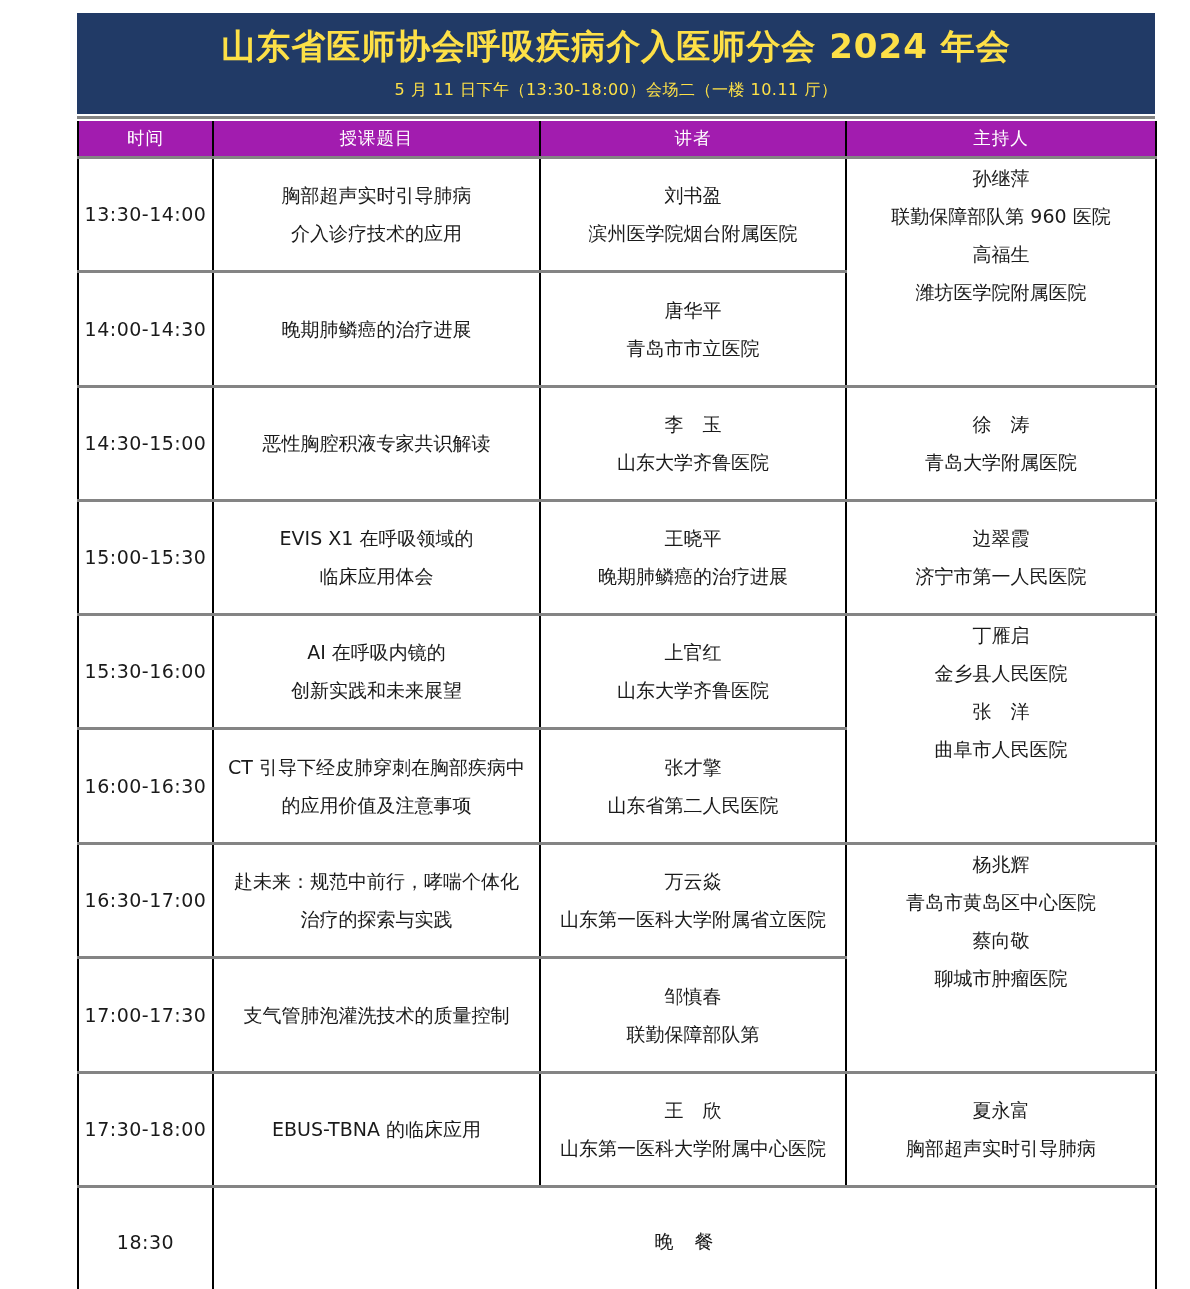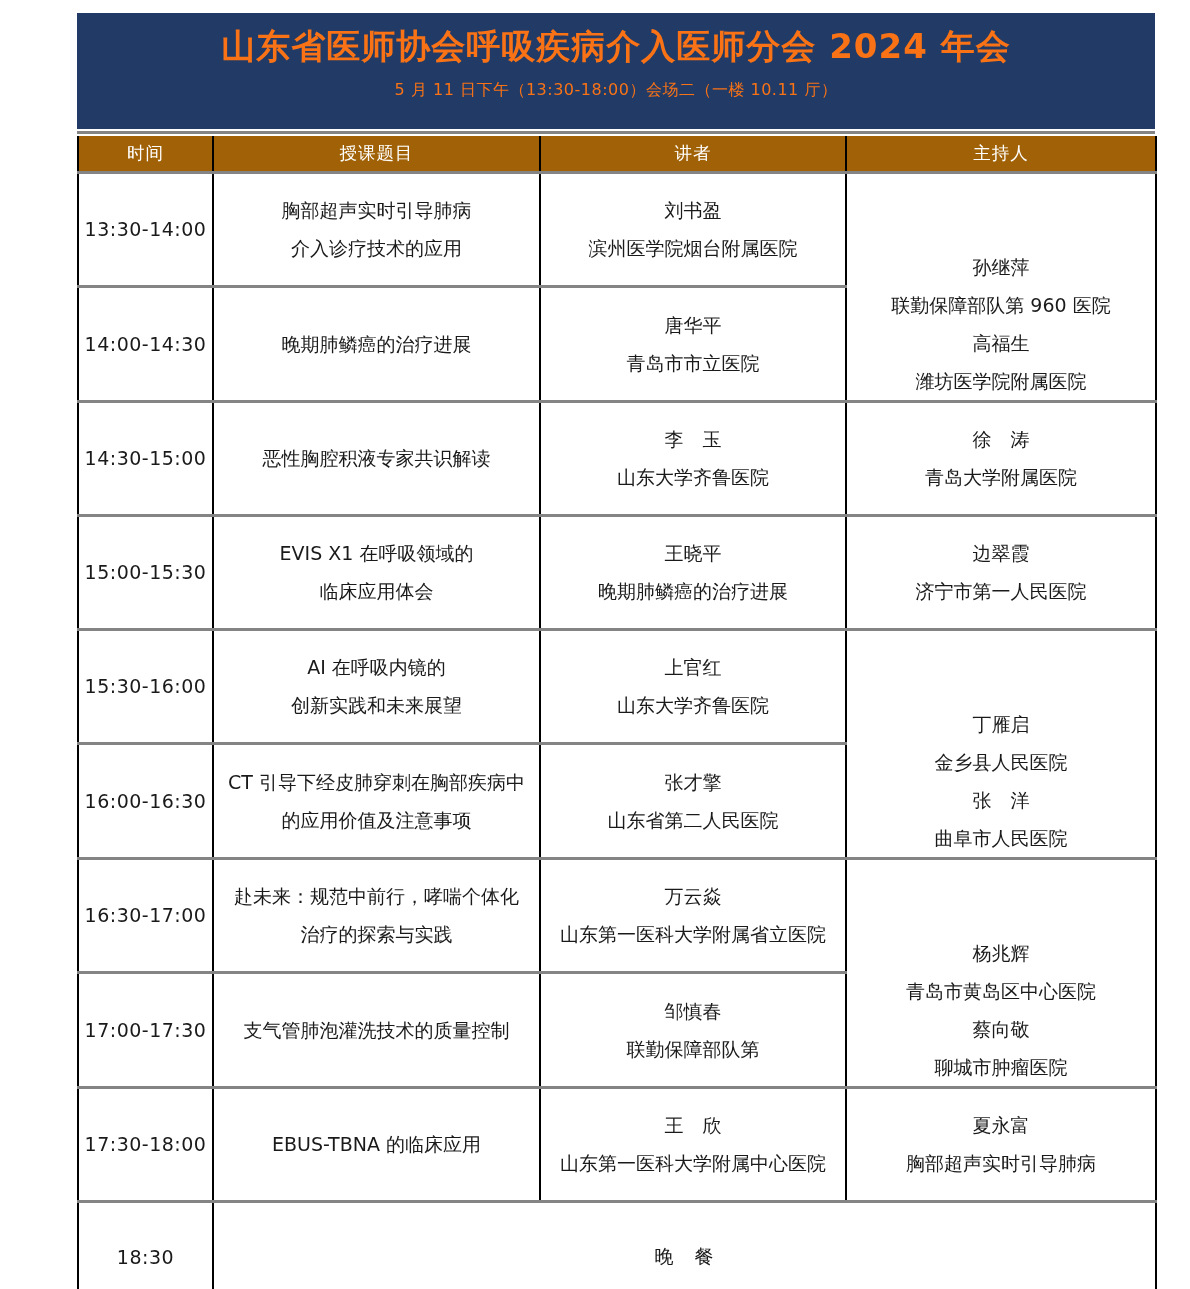--- a/index.html
+++ b/index.html
@@ -13,23 +13,23 @@
   }
   .sheet {
     position: absolute;
     left: 77px;
     top: 13px;
     width: 1078px;
   }
   
   .banner {
     background: #213a66;
-    color: #f97316;
+    color: #fde047;
     text-align: center;
-    padding: 10px 0 28px 0;
+    padding: 10px 0 13px 0;
   }
   .banner-title {
     font-size: 34px;
     font-weight: 600;
     line-height: 1.4;
     letter-spacing: 1px;
   }
   .banner-subtitle {
     font-size: 16px;
     font-weight: 400;
@@ -44,21 +44,21 @@
     border-bottom: 2px solid #ffffff;
   }
   
   table.schedule {
     border-collapse: collapse;
     table-layout: fixed;
     width: 100%;
     font-size: 19px;
   }
   table.schedule th {
-    background: #a16207;
+    background: #a21caf;
     color: #ffffff;
     font-weight: 400;
     font-size: 17.5px;
     height: 33px;
     border-left: 2px solid #000000;
     border-right: 2px solid #000000;
     border-bottom: 3px solid #848484;
     letter-spacing: 1px;
   }
   table.schedule td {
@@ -73,21 +73,21 @@
   tr.data-row { height: 114px; }
   tr.dinner-row { height: 112px; }
   .topic-text {
     white-space: pre-line;
     line-height: 2;
   }
   .person div { line-height: 2; }
   .host-stack {
     display: flex;
     flex-direction: column;
-    justify-content: flex-end;
+    justify-content: flex-start;
     height: 226px;
   }
   .time-text { letter-spacing: 0.5px; }
   .dinner-label { letter-spacing: 1px; }
 </style>
 </head>
 <body>
 
 <div class="sheet">
 

